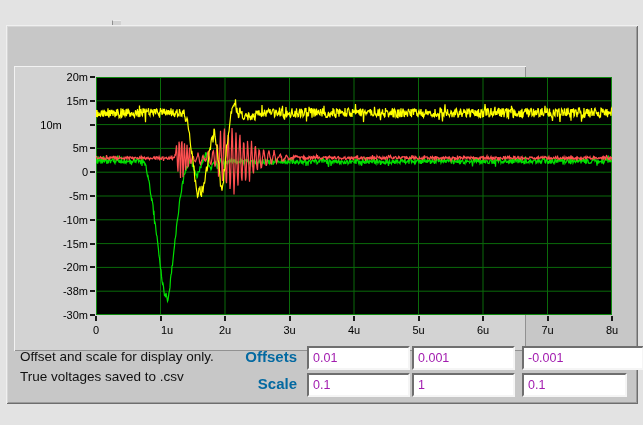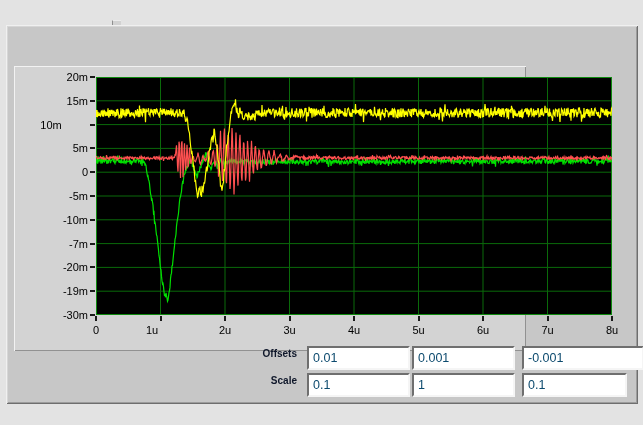--- a/index.html
+++ b/index.html
@@ -22,25 +22,25 @@
   .ytickmark { position:absolute; left:76px; width:5px; height:2px; background:#1a1a1a; }
   .xtick { position:absolute; width:40px; text-align:center; font-size:11px; color:#000; top:257px; height:14px; line-height:14px; }
   .xtickmark { position:absolute; top:250px; width:2px; height:5px; background:#1a1a1a; }
 
   #legend-bar { position:absolute; left:287px; top:288px; width:329px; height:25px; background:#d0d0d0;
     box-shadow: inset 1px 1px 0 #eeeeee, inset -1px -1px 0 #8e8e8e; }
   .legend-label { position:absolute; top:4px; font-size:12.5px; color:#000; white-space:nowrap; }
   .legend-glyph { position:absolute; top:3px; width:22px; height:18px; background:#000; border:1px solid #0d8d0d; }
   .legend-glyph svg { display:block; width:20px; height:16px; }
 
-  .ctl-label { position:absolute; width:100px; text-align:right; font-size:10px; font-weight:bold; color:#0f172a; }
+  .ctl-label { position:absolute; width:100px; text-align:right; font-size:15px; font-weight:bold; color:#0369a1; }
   .field { position:absolute; height:24px; background:#fff;
     border:2px solid; border-color:#6f6f6f #f5f5f5 #f5f5f5 #6f6f6f; }
   .field input { width:100%; height:100%; border:none; outline:none; background:#fff;
-    font-family:"Liberation Sans", sans-serif; font-size:12.5px; color:#0c4a6e; padding-left:4px; }
+    font-family:"Liberation Sans", sans-serif; font-size:12.5px; color:#a21caf; padding-left:4px; }
 
   #info-text { position:absolute; left:14px; top:322px; width:270px; font-size:13.5px; color:#111; line-height:20px; }
 </style>
 </head>
 <body>
 
 <div id="screen">
 
   <div id="panel-notch"></div>
 
@@ -55,31 +55,31 @@
           <div class="ytick" style="top: 51.6px; text-align: center;">10m</div>
           <div class="ytickmark" style="top: 57.6px;"></div>
           <div class="ytick" style="top: 75.4px;">5m</div>
           <div class="ytickmark" style="top: 81.4px;"></div>
           <div class="ytick" style="top: 99.2px;">0</div>
           <div class="ytickmark" style="top: 105.2px;"></div>
           <div class="ytick" style="top: 123px;">-5m</div>
           <div class="ytickmark" style="top: 129px;"></div>
           <div class="ytick" style="top: 146.8px; padding-left: 16px;">-10m</div>
           <div class="ytickmark" style="top: 152.8px;"></div>
-          <div class="ytick" style="top: 170.6px;">-7m</div>
+          <div class="ytick" style="top: 170.6px;">-15m</div>
           <div class="ytickmark" style="top: 176.6px;"></div>
           <div class="ytick" style="top: 194.4px;">-20m</div>
           <div class="ytickmark" style="top: 200.4px;"></div>
-          <div class="ytick" style="top: 218.2px;">-19m</div>
+          <div class="ytick" style="top: 218.2px;">-38m</div>
           <div class="ytickmark" style="top: 224.2px;"></div>
           <div class="ytick" style="top: 242px;">-30m</div>
           <div class="ytickmark" style="top: 248px;"></div>
           <div class="xtick" style="left: 62px;">0</div>
           <div class="xtickmark" style="left: 81px;"></div>
-          <div class="xtick" style="left: 118px;">1u</div>
+          <div class="xtick" style="left: 133px;">1u</div>
           <div class="xtickmark" style="left: 145.5px;"></div>
           <div class="xtick" style="left: 191px;">2u</div>
           <div class="xtickmark" style="left: 210px;"></div>
           <div class="xtick" style="left: 255.5px;">3u</div>
           <div class="xtickmark" style="left: 274.5px;"></div>
           <div class="xtick" style="left: 320px;">4u</div>
           <div class="xtickmark" style="left: 339px;"></div>
           <div class="xtick" style="left: 384.5px;">5u</div>
           <div class="xtickmark" style="left: 403.5px;"></div>
           <div class="xtick" style="left: 449px;">6u</div>
@@ -137,15 +137,19 @@
     <div class="field" style="left:301px; top:348px; width:103px">
       <input value="0.1" style="">
     </div>
     <div class="field" style="left:406px; top:348px; width:103px">
       <input value="1" style="">
     </div>
     <div class="field" style="left:516px; top:348px; width:105px">
       <input value="0.1" style="">
     </div>
 
+    <div id="info-text">
+      <div>Offset and scale for display only.</div>
+      <div>True voltages saved to .csv</div>
+    </div>
 
   </div>
 </div>
 
 </body></html>

